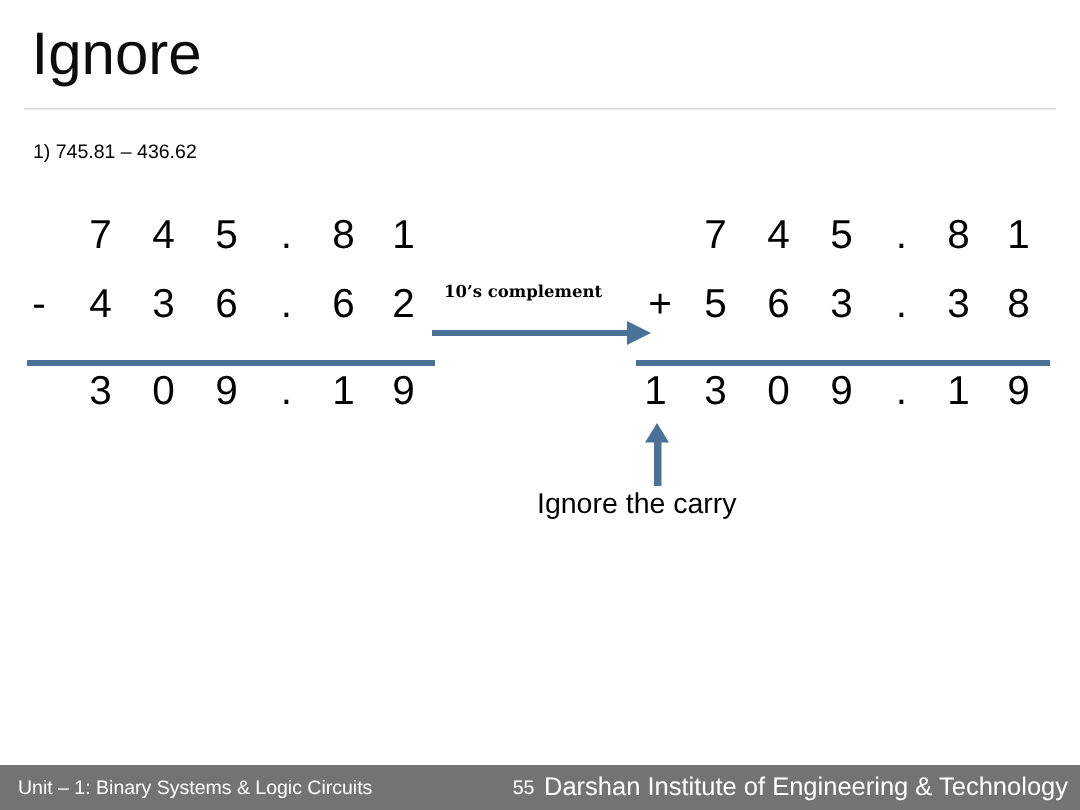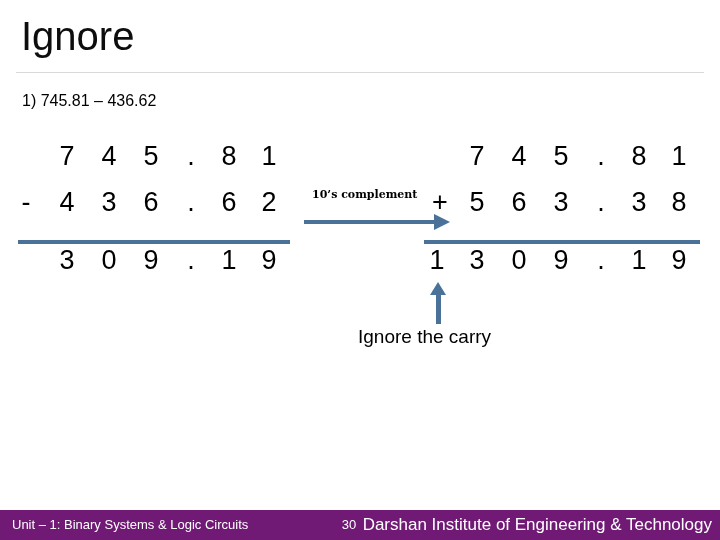--- a/index.html
+++ b/index.html
@@ -35,21 +35,21 @@
     width: 688px;
     height: 1px;
     background: #d9d9d9;
   }
 
   
   #problem-statement {
     position: absolute;
     left: 22px;
     top: 88px;
-    font-size: 16px;
+    font-size: 13px;
     line-height: 26px;
     font-weight: 400;
     color: #000000;
     white-space: nowrap;
   }
 
   
   .calc-block {
     position: absolute;
   }
@@ -86,21 +86,21 @@
   #left-rule { left: 18px; top: 107px; width: 272px; }
 
   
   #block-right { left: 414px; top: 133px; width: 306px; }
   #block-right .calc-sign { left: 14px; }
   #right-rule { left: 10px; top: 107px; width: 276px; }
 
   
   #complement-annotation {
     position: absolute;
-    left: 304px;
+    left: 288px;
     top: 188px;
     width: 150px;
     height: 40px;
   }
   #complement-label {
     position: absolute;
     left: 8px;
     top: 0px;
     font-family: "DejaVu Serif", serif;
     font-size: 11px;
@@ -164,21 +164,21 @@
     white-space: nowrap;
   }
 
   
   #footer {
     position: absolute;
     left: 0;
     top: 510px;
     width: 720px;
     height: 30px;
-    background: #701a75;
+    background: #737373;
     color: #ffffff;
   }
   #footer-unit {
     position: absolute;
     left: 12px;
     top: 6px;
     font-size: 13px;
     line-height: 18px;
     white-space: nowrap;
   }
@@ -288,15 +288,15 @@
 </div>
 
 <div id="carry-annotation">
   <div id="carry-arrow-head"></div>
   <div id="carry-arrow-shaft"></div>
   <div id="carry-label">Ignore the carry</div>
 </div>
 
 <div id="footer">
   <span id="footer-unit">Unit – 1: Binary Systems &amp; Logic Circuits</span>
-  <span id="footer-page">30</span>
+  <span id="footer-page">55</span>
   <span id="footer-institute">Darshan Institute of Engineering &amp; Technology</span>
 </div>
 
 </body></html>

